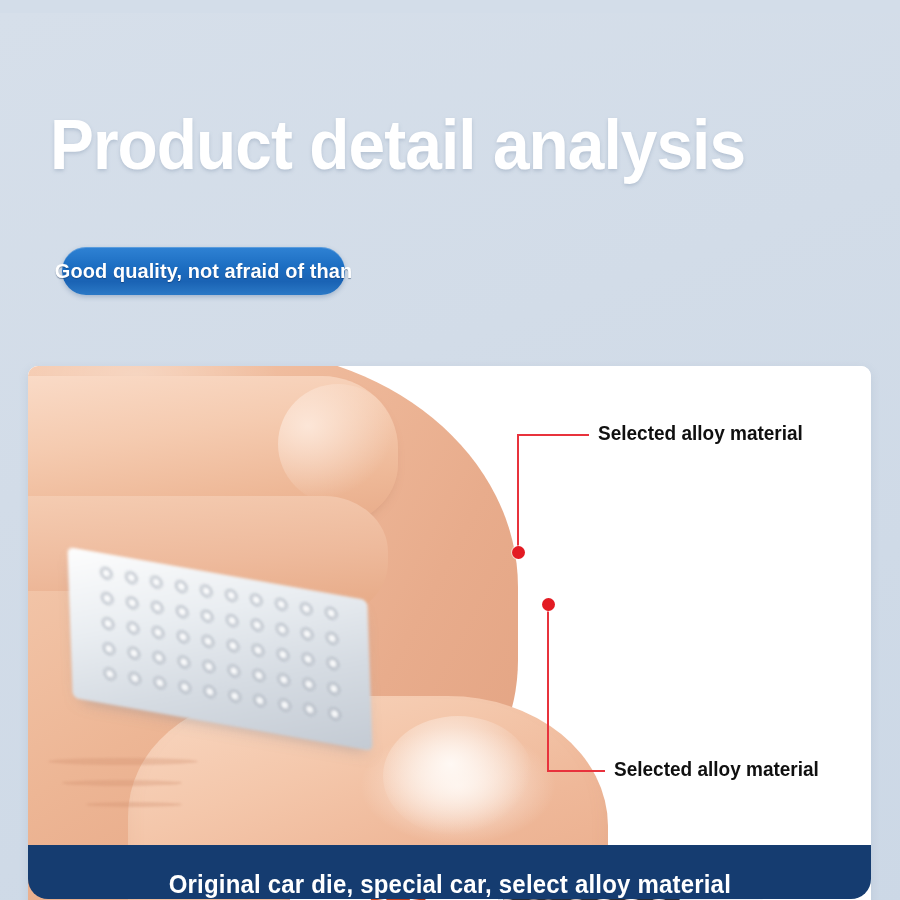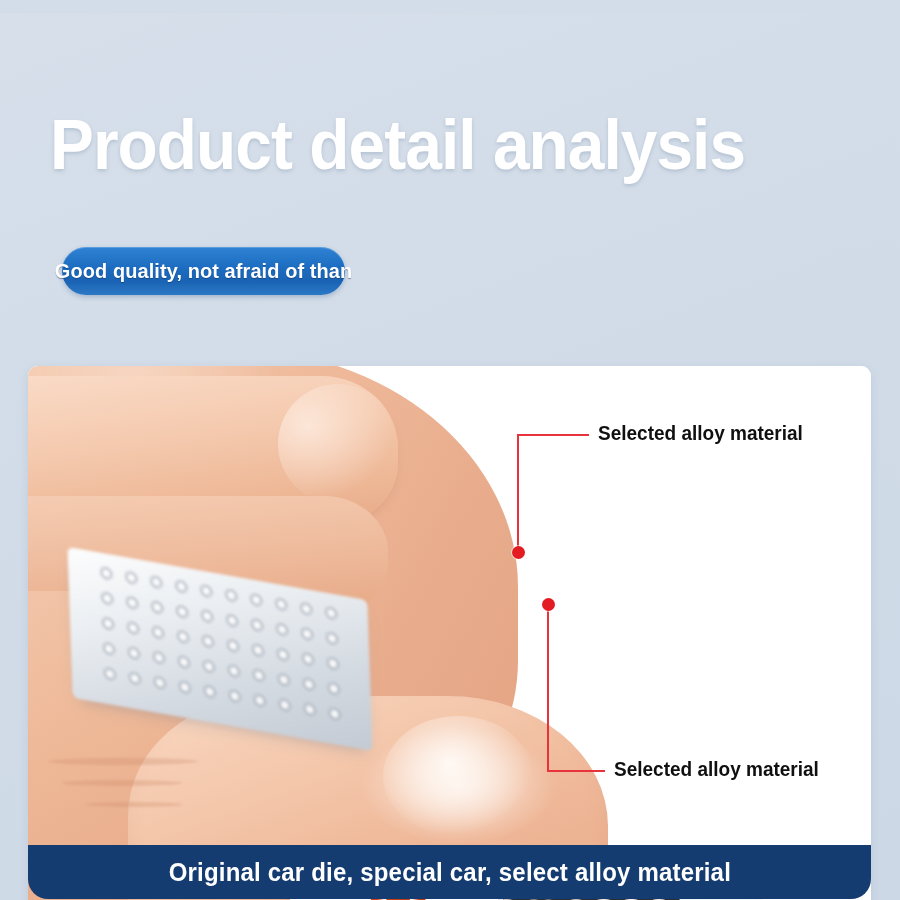--- a/index.html
+++ b/index.html
@@ -207,21 +207,21 @@
   .dot{
     position:absolute;width:13px;height:13px;border-radius:50%;
     background:#e31b23;box-shadow:0 0 0 1px rgba(255,255,255,.55);
   }
 
   
   .banner{
     position:absolute;left:28px;top:832px;width:843px;height:54px;
     background:#153c70;
     border-radius:0 0 20px 20px;
-    display:flex;align-items:center;justify-content:center;
+    display:flex;align-items:flex-end;justify-content:center;
   }
   .banner-text{
     font-family:"Liberation Sans Narrow","Liberation Sans",sans-serif;
     font-weight:bold;font-size:25px;color:#ffffff;
     transform:scaleX(0.96);letter-spacing:.2px;white-space:nowrap;
   }
 </style>
 </head>
 <body>
 

